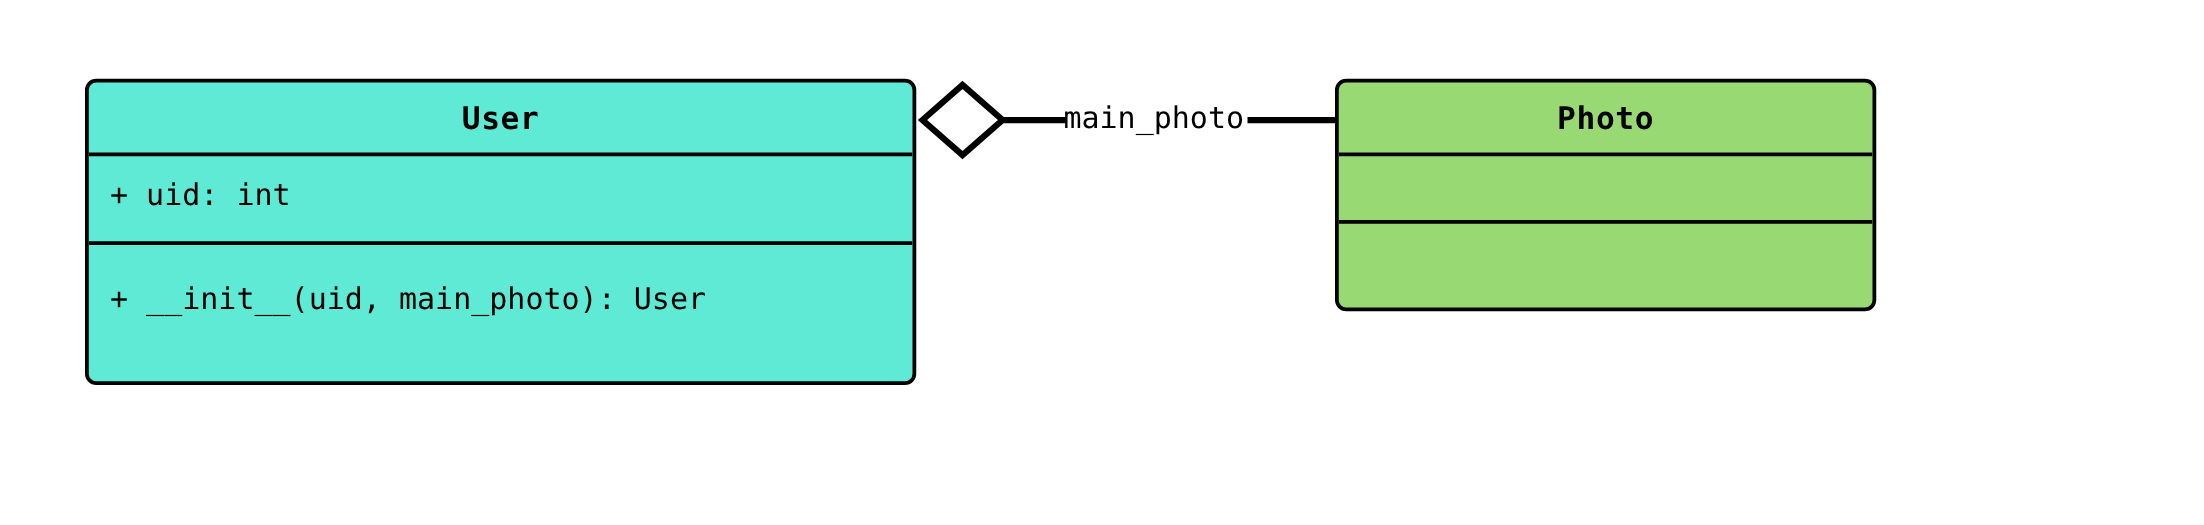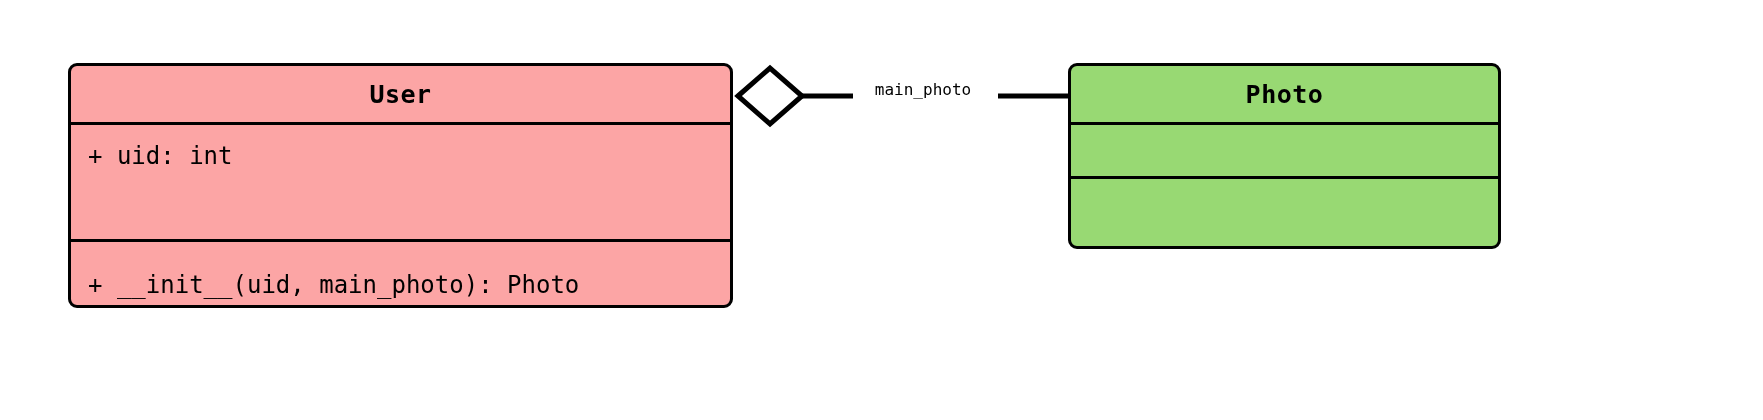--- a/index.html
+++ b/index.html
@@ -52,30 +52,30 @@
   .member-line .type-ref {
     font-weight: bold;
   }
 
   
   #user-class {
     left: 68px;
     top: 63px;
     width: 665px;
     height: 245px;
-    background: #fca5a5;
+    background: #5eead4;
   }
   #user-title-compartment {
     height: 56px;
     display: flex;
     align-items: center;
     justify-content: center;
   }
   #user-attributes-compartment {
-    height: 117px;
+    height: 71px;
     padding: 16px 4px 0 17px;
   }
   #user-methods-compartment {
     height: 89px;
     display: flex;
     align-items: center;
     padding-left: 17px;
   }
 
   
@@ -106,39 +106,39 @@
     top: 60px;
     width: 335px;
     height: 72px;
   }
   #association-label {
     position: absolute;
     left: 823px;
     top: 80px;
     width: 200px;
     text-align: center;
-    font-size: 16px;
+    font-size: 24px;
     color: #000000;
     white-space: pre;
   }
 </style>
 </head>
 <body>
 
 <div id="canvas">
 
   <div class="uml-class" id="user-class">
     <div class="compartment" id="user-title-compartment">
       <div class="class-title">User</div>
     </div>
     <div class="compartment" id="user-attributes-compartment">
       <div class="member-line">+ uid: int</div>
     </div>
     <div class="compartment" id="user-methods-compartment">
-      <div class="member-line">+ __init__(uid, main_photo): Photo</div>
+      <div class="member-line">+ __init__(uid, main_photo): User</div>
     </div>
   </div>
 
   <svg id="aggregation-link" viewBox="0 0 335 72" xmlns="http://www.w3.org/2000/svg">
 
     <polygon points="5,36 37,8 69,36 37,64" fill="#ffffff" stroke="#000000" stroke-width="5" stroke-linejoin="miter"></polygon>
 
     <line x1="69" y1="36" x2="120" y2="36" stroke="#000000" stroke-width="5"></line>
 
     <line x1="265" y1="36" x2="335" y2="36" stroke="#000000" stroke-width="5"></line>

